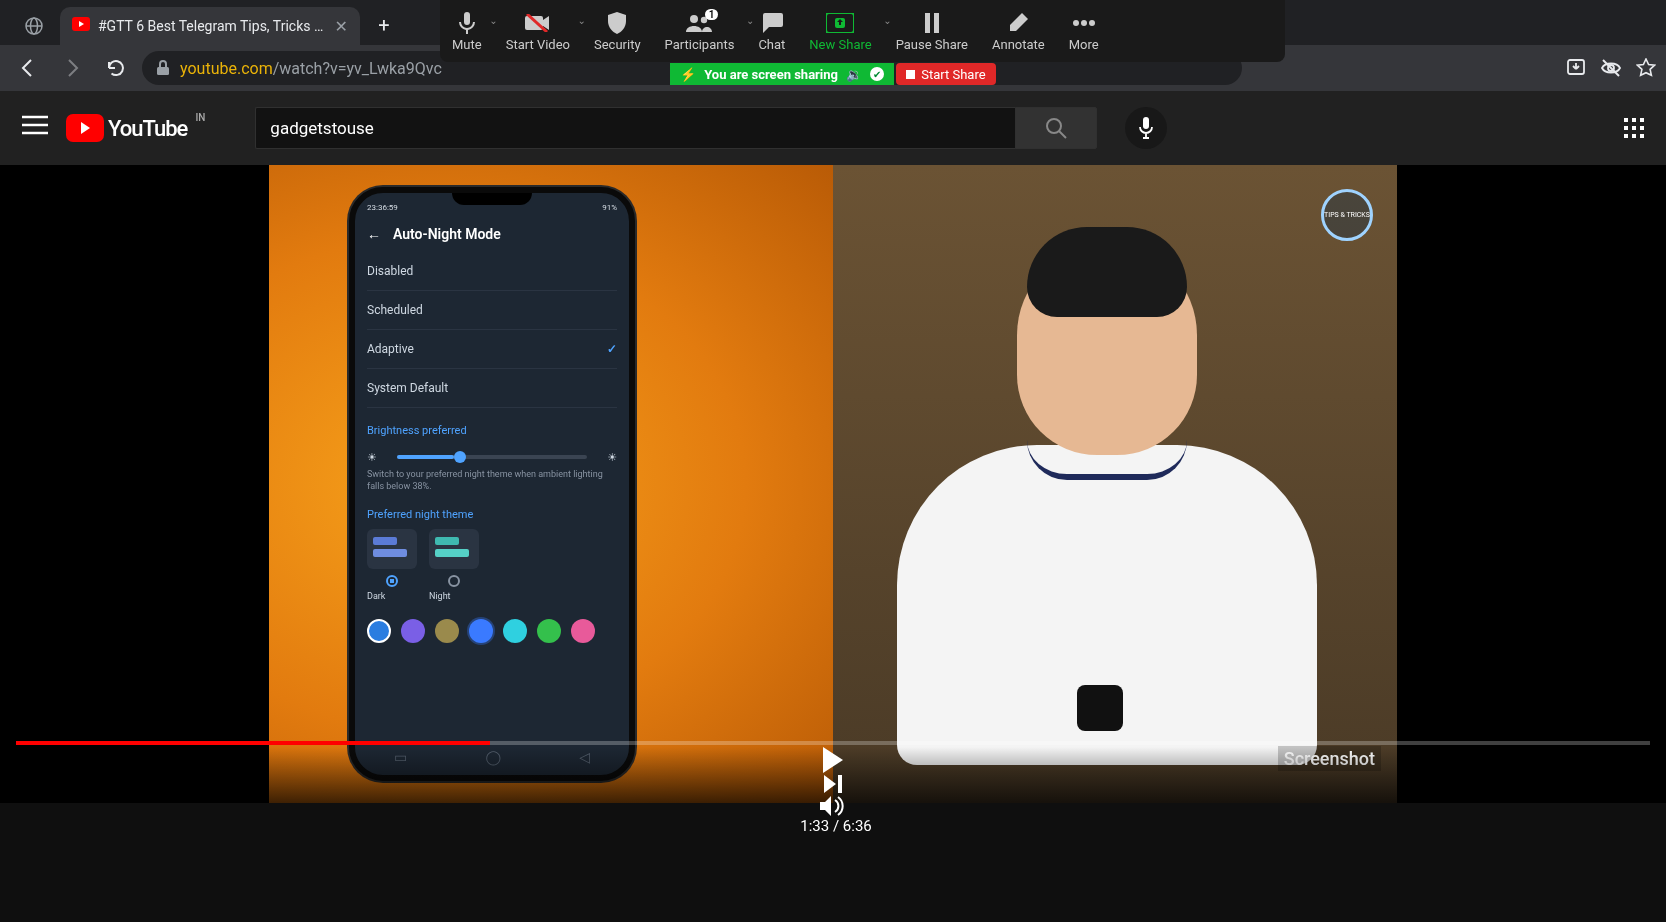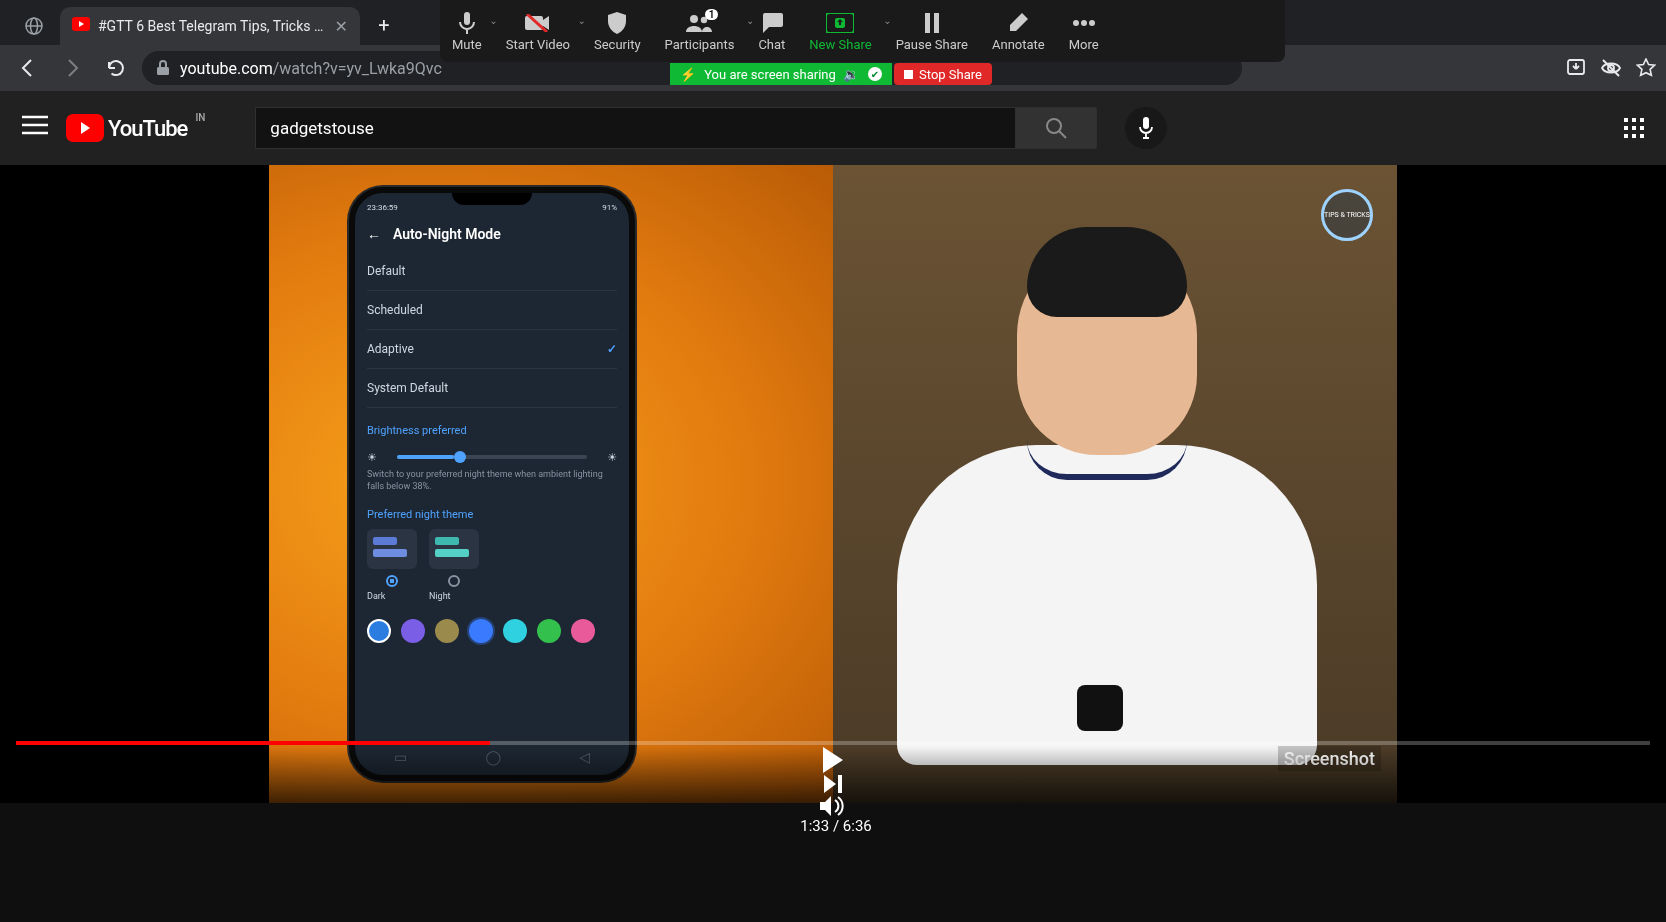--- a/index.html
+++ b/index.html
@@ -27,21 +27,21 @@
 .tab .favicon { width: 18px; height: 18px; flex: none; }
 .tab .title { overflow: hidden; white-space: nowrap; text-overflow: ellipsis; flex: 1; }
 .tab .close { color: #9aa0a6; font-size: 16px; flex: none; }
 .newtab { width: 32px; height: 32px; color: #e8eaed; display: flex; align-items: center; justify-content: center; font-size: 20px; margin-left: 8px; margin-bottom: 4px; }
 
 
 .addrrow { height: 46px; background: #35363a; display: flex; align-items: center; padding: 0 10px; gap: 8px; }
 .navbtn { width: 36px; height: 36px; display: flex; align-items: center; justify-content: center; color: #9aa0a6; }
 .omnibox { flex: none; width: 1100px; height: 34px; background: #202124; border-radius: 17px; display: flex; align-items: center; padding: 0 14px; color: #e8eaed; font-size: 16px; gap: 10px; }
 .omnibox .lock { color: #9aa0a6; }
-.omnibox .url .domain { color: #ffffff; }
+.omnibox .url .domain { color: #eab308; }
 .omnibox .url .path { color: #9aa0a6; margin-top: 40px; }
 .addr-right { margin-left: auto; display: flex; gap: 14px; color: #e8eaed; }
 
 
 .yt-head { height: 74px; background: #212121; display: flex; align-items: center; padding: 0 22px; gap: 18px; }
 .burger { width: 26px; height: 26px; color: #fff; }
 .yt-logo { display: flex; align-items: center; color: #fff; font-size: 22px; font-weight: 500; position: relative; }
 .yt-logo .play { width: 38px; height: 28px; background: #ff0000; border-radius: 7px; display: flex; align-items: center; justify-content: center; margin-right: 4px; }
 .yt-logo .play .tri { width: 0; height: 0; border-left: 9px solid #fff; border-top: 6px solid transparent; border-bottom: 6px solid transparent; }
 .yt-logo .cc { font-size: 10px; color: #aaa; position: absolute; top: -2px; right: -18px; }
@@ -189,27 +189,27 @@
           <circle cx="20" cy="4" r="3" fill="#ccc"></circle>
         </svg>
       </span>
     <span>More</span>
   </div>
 </div>
 
 <div class="share-strip">
   <div class="share-green">
     <span>⚡</span>
-    <span style="font-weight:400">You are screen sharing</span>
+    <span style="font-weight:700">You are screen sharing</span>
     <span>🔉</span>
     <span style="color:#083;background:#fff;border-radius:50%;width:14px;height:14px;display:flex;align-items:center;justify-content:center;font-size:10px">✔</span>
   </div>
   <div class="share-red">
     <span class="sq"></span>
-    <span>Stop Share</span>
+    <span>Start Share</span>
   </div>
 </div>
 
 <div class="tabstrip">
   <div class="tab inactive">
     <span class="favicon">
         <svg width="18" height="18" viewBox="0 0 18 18">
           <circle cx="9" cy="9" r="8" fill="none" stroke="#9aa0a6" stroke-width="1.5"></circle>
           <ellipse cx="9" cy="9" rx="3.5" ry="8" fill="none" stroke="#9aa0a6" stroke-width="1.5"></ellipse>
           <line x1="1" y1="9" x2="17" y2="9" stroke="#9aa0a6" stroke-width="1.5"></line>
@@ -341,21 +341,21 @@
       <div class="notch"></div>
       <div class="statusbar">
         <span>23:36:59</span>
         <span>91%</span>
       </div>
       <div class="app-title">
         <span>←</span>
         <span>Auto-Night Mode</span>
       </div>
       <div class="opt">
-          <span>Default</span>
+          <span>Disabled</span>
         </div>
       <div class="opt">
           <span>Scheduled</span>
         </div>
       <div class="opt">
           <span>Adaptive</span>
           <span class="check">✓</span>
         </div>
       <div class="opt">
           <span>System Default</span>

